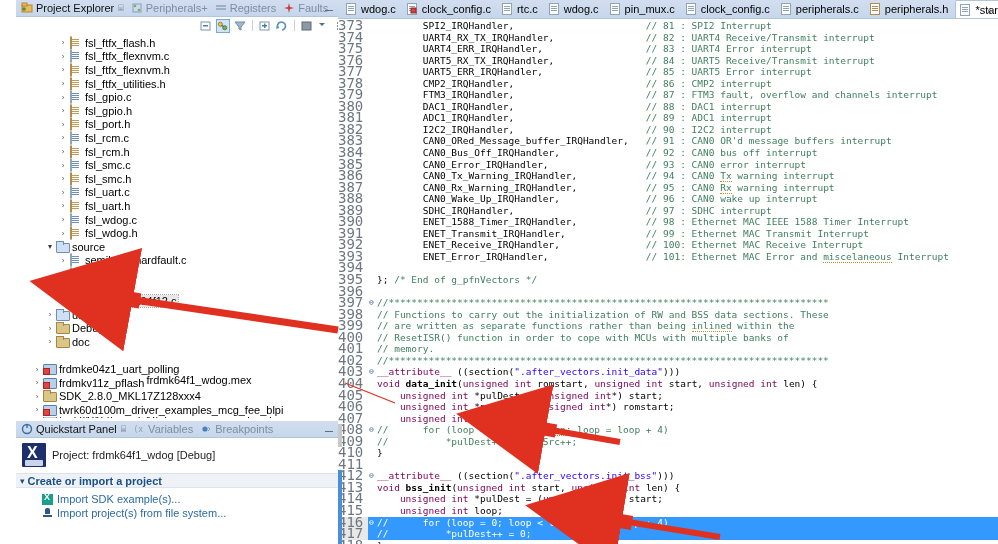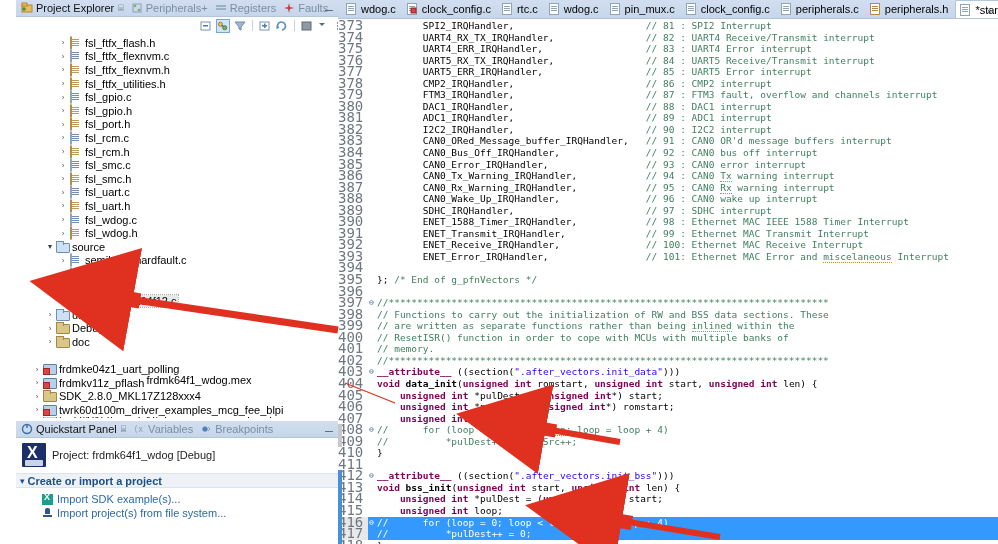--- a/index.html
+++ b/index.html
@@ -253,21 +253,21 @@
   }
   .fold {
     width: 7px; flex:0 0 7px; text-align:center; color:#3a6ea5; font-size:8px;
   }
   .ctext { flex:1 1 auto; padding-left: 2px; color:#000; }
   .crow.hl .ctext, .crow.hl .fold { background:#3399ff; color:#fff; }
   .crow.hl .ctext span { color:#fff !important; }
   .crow.hl .gutter { background:#e8e8e8; }
 
   .cm { color: #3f7f5f; }            
-  .kw { color: #7f0055; font-weight: bold; }  
+  .kw { color: #7f0055; font-weight: normal; }  
   .str { color: #2a00ff; }           
   .fn { color: #000; font-weight: bold; }
   .id { color: #000; }
   .spell { border-bottom: 1px dotted #d08a2a; }
 
   
   .arrow-annot { position: absolute; pointer-events:none; }
 </style>
 </head>
 <body>

